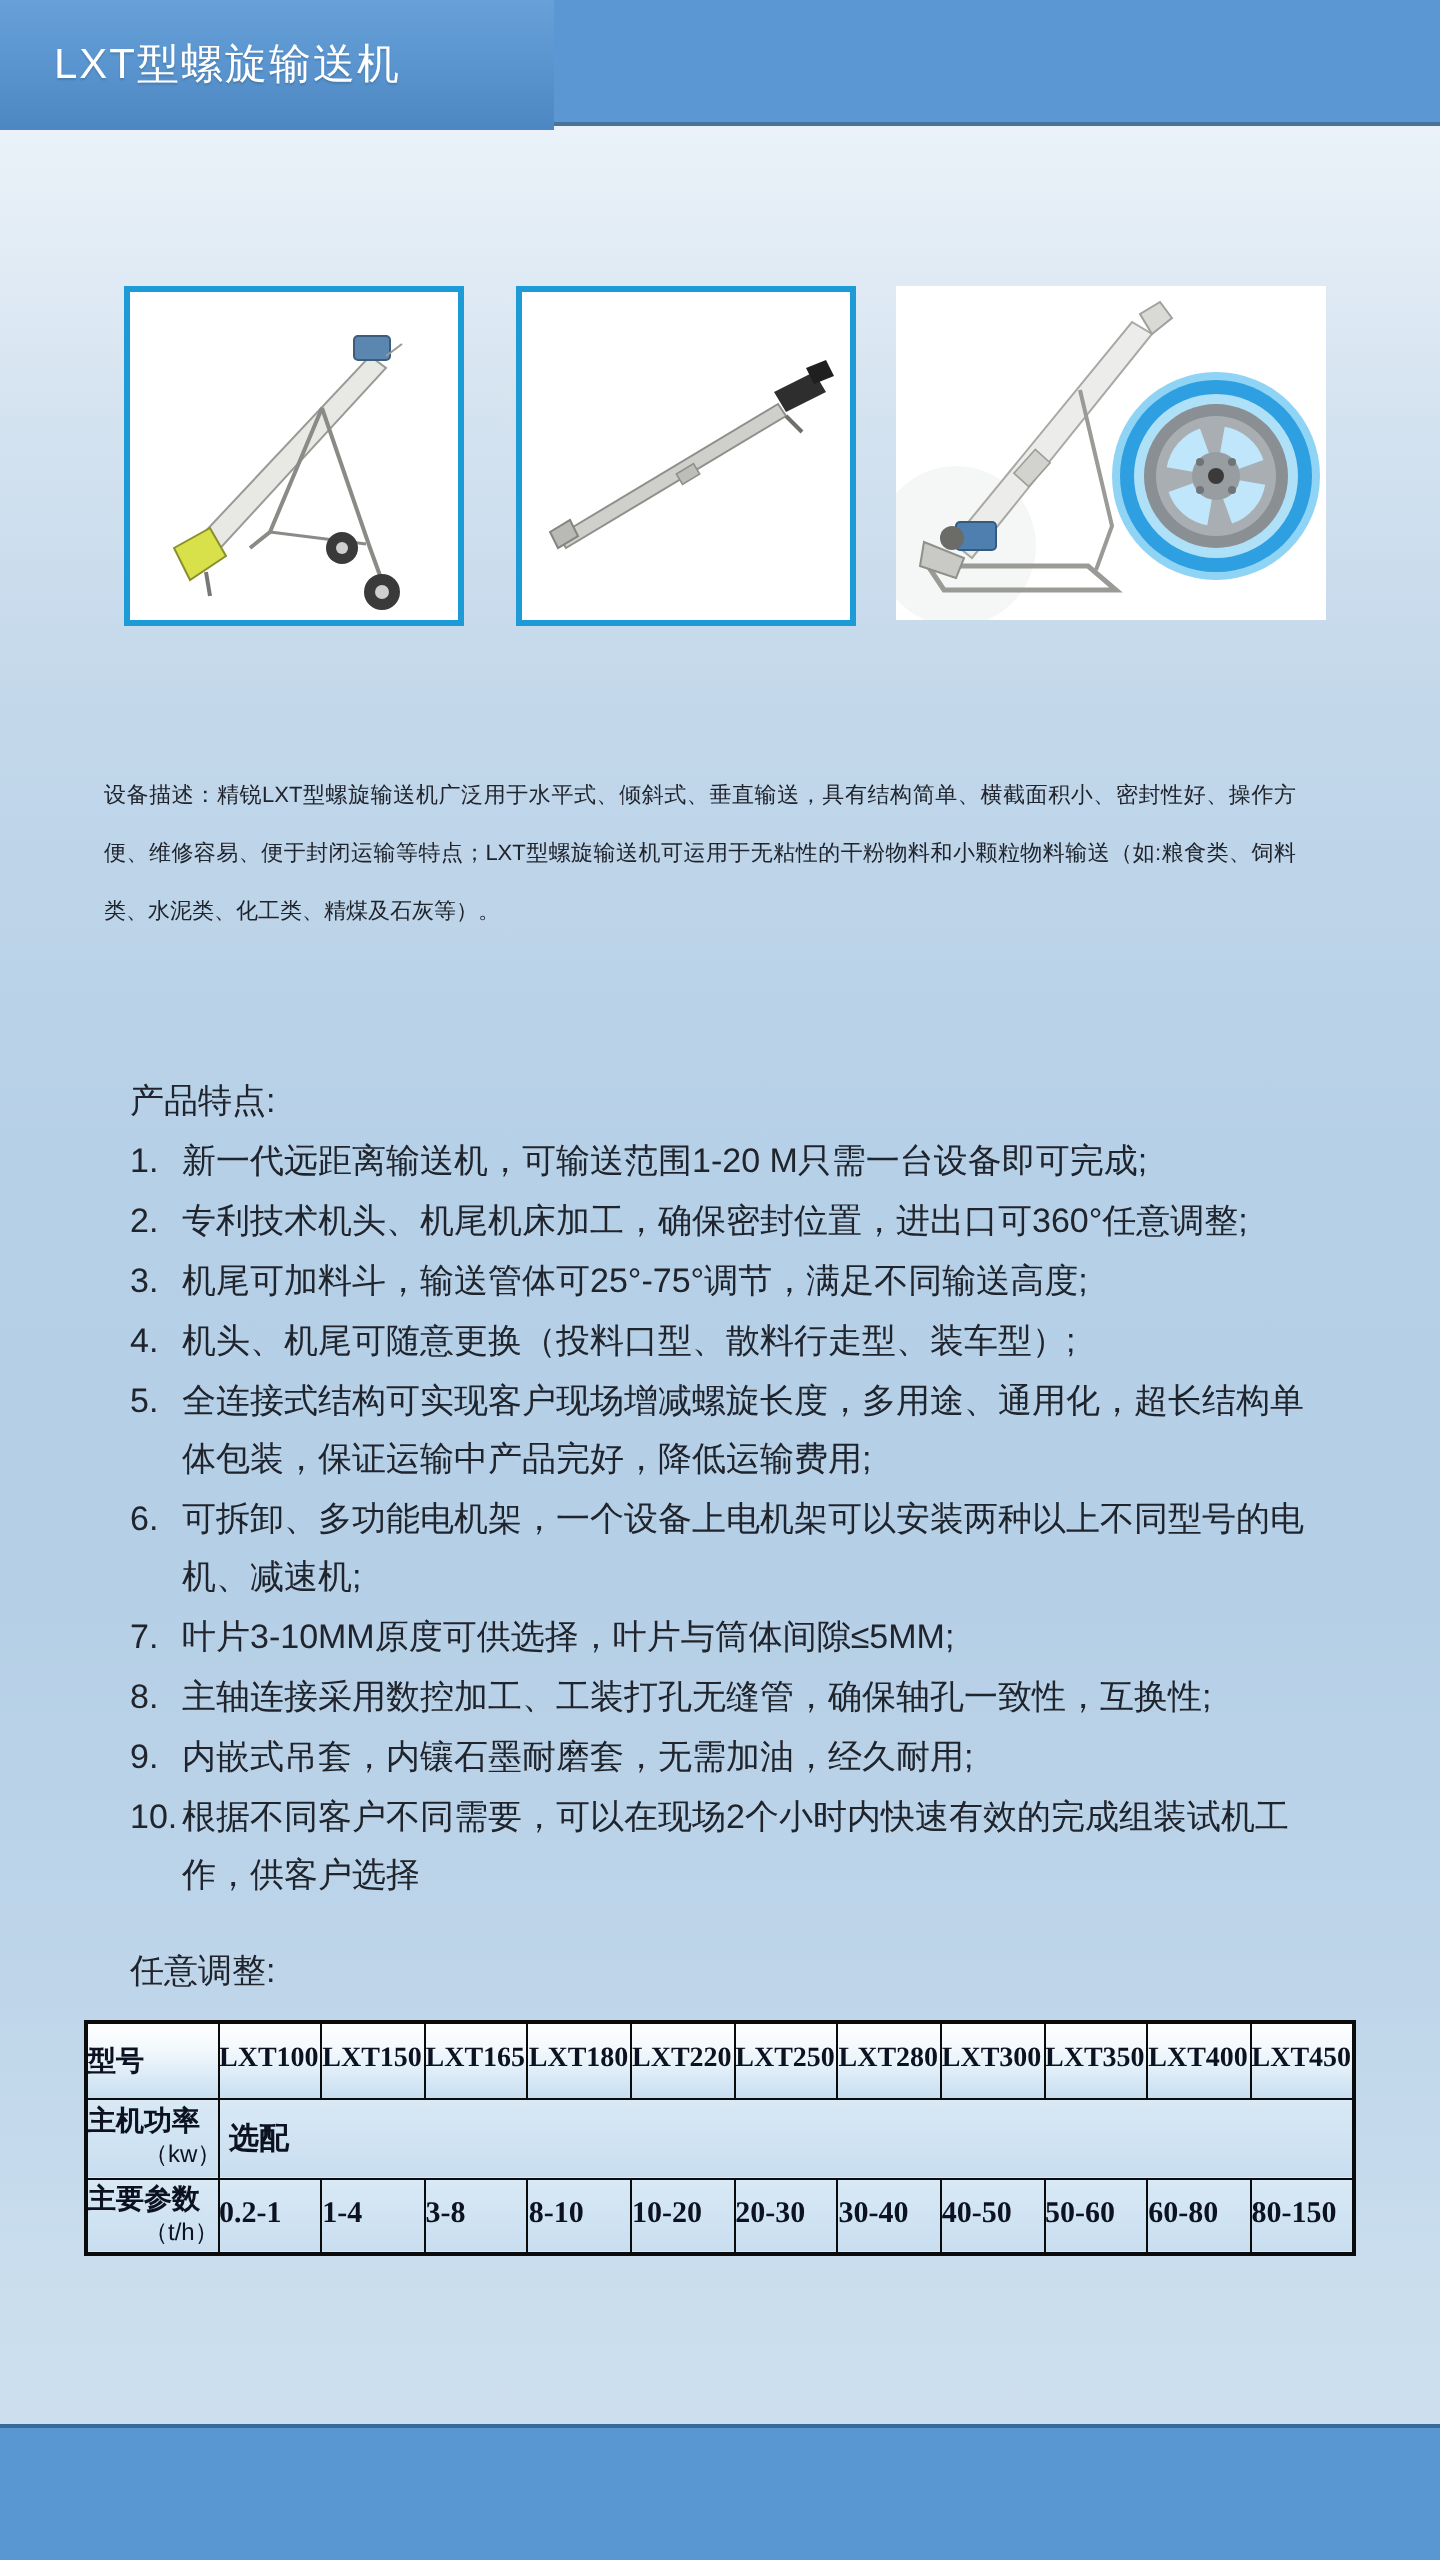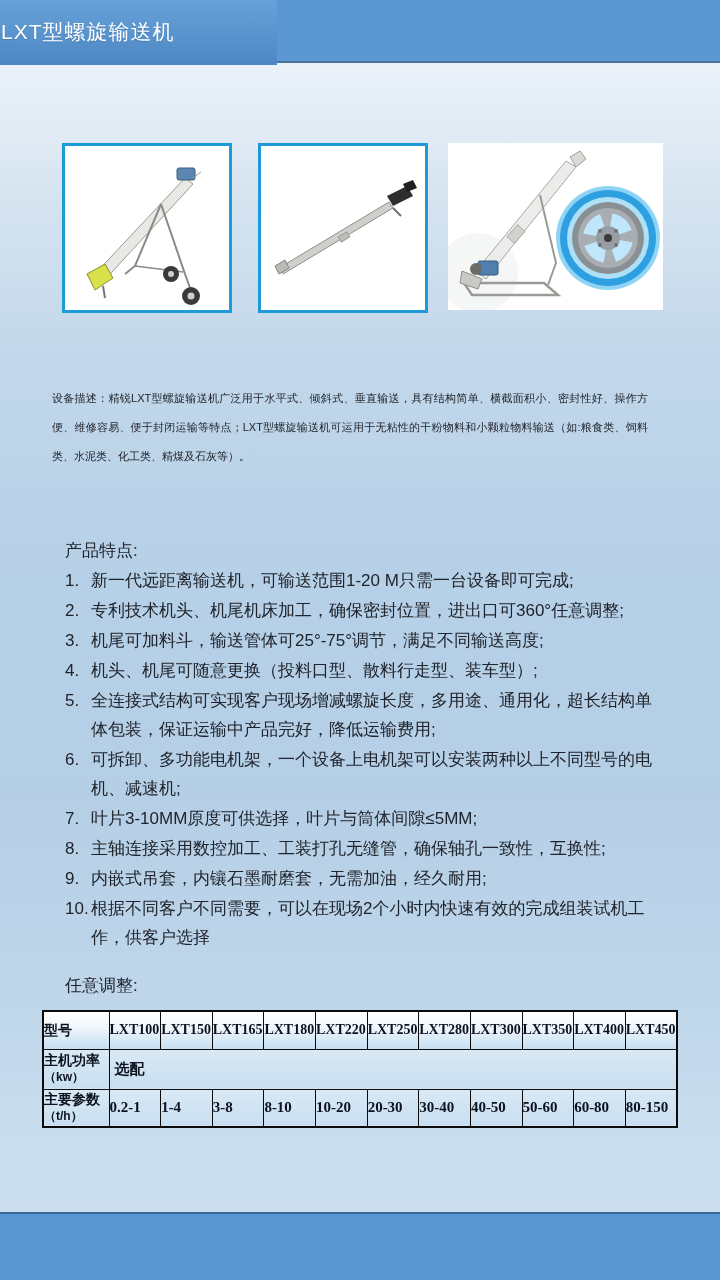--- a/index.html
+++ b/index.html
@@ -18,21 +18,21 @@
   
   .header {
     position:absolute; top:0; left:0; width:720px; height:63px;
     background:#5b97d3; border-bottom:2px solid #4a7399;
   }
   .header-left {
     position:absolute; top:0; left:0; width:277px; height:65px;
     background:linear-gradient(180deg,#68a0d8 0%,#5b96d0 45%,#4c87c3 100%);
   }
   .header-title {
-    position:absolute; left:1px; top:0; height:63px; display:flex; align-items:center;
+    position:absolute; left:27px; top:0; height:63px; display:flex; align-items:center;
     color:#ffffff; font-size:21px; font-weight:500; letter-spacing:1px;
     text-shadow:0 1px 1px rgba(0,0,0,.15);
   }
 
   
   .photo-box {
     position:absolute; background:#ffffff;
   }
   .photo-bordered { border:3px solid #1d9bd6; }
   .photo-1 { left:62px;  top:143px; width:170px; height:170px; }
@@ -66,21 +66,21 @@
   }
   table.params td {
     border:1px solid #0b0b0b; text-align:left; vertical-align:middle;
     color:#0d1220; overflow:hidden;
   }
   .col-label { width:66px; }
   tr.row-models td { height:38px; background:linear-gradient(180deg,#ffffff 0%,#f0f7fc 40%,#c6def1 100%); }
   tr.row-power td { height:40px; background:linear-gradient(180deg,#d9e9f5 0%,#c8def0 100%);margin-top:36px; }
   tr.row-capacity td { height:38px; background:linear-gradient(180deg,#d9e9f5 0%,#c8def0 100%); }
   .cell-cn { font-size:14px; font-weight:bold; line-height:17px; }
-  .cell-cn .sub { font-size:12px; font-weight:bold; }
+  .cell-cn .sub { font-size:12px; font-weight:normal;padding-left:28px; }
   .cell-model { font-family:"Liberation Serif","DejaVu Serif",serif; font-weight:bold; font-size:14px; }
   .cell-value { font-family:"Liberation Serif","DejaVu Serif",serif; font-weight:bold; font-size:15px; }
   .cell-power-val { text-align:left; padding-left:5px; font-size:15px; font-weight:bold; }
 
   
   .footer {
     position:absolute; left:0; bottom:0; width:720px; height:68px;
     background:#5997d2; border-top:2px solid #39689a;
   }
 </style>

